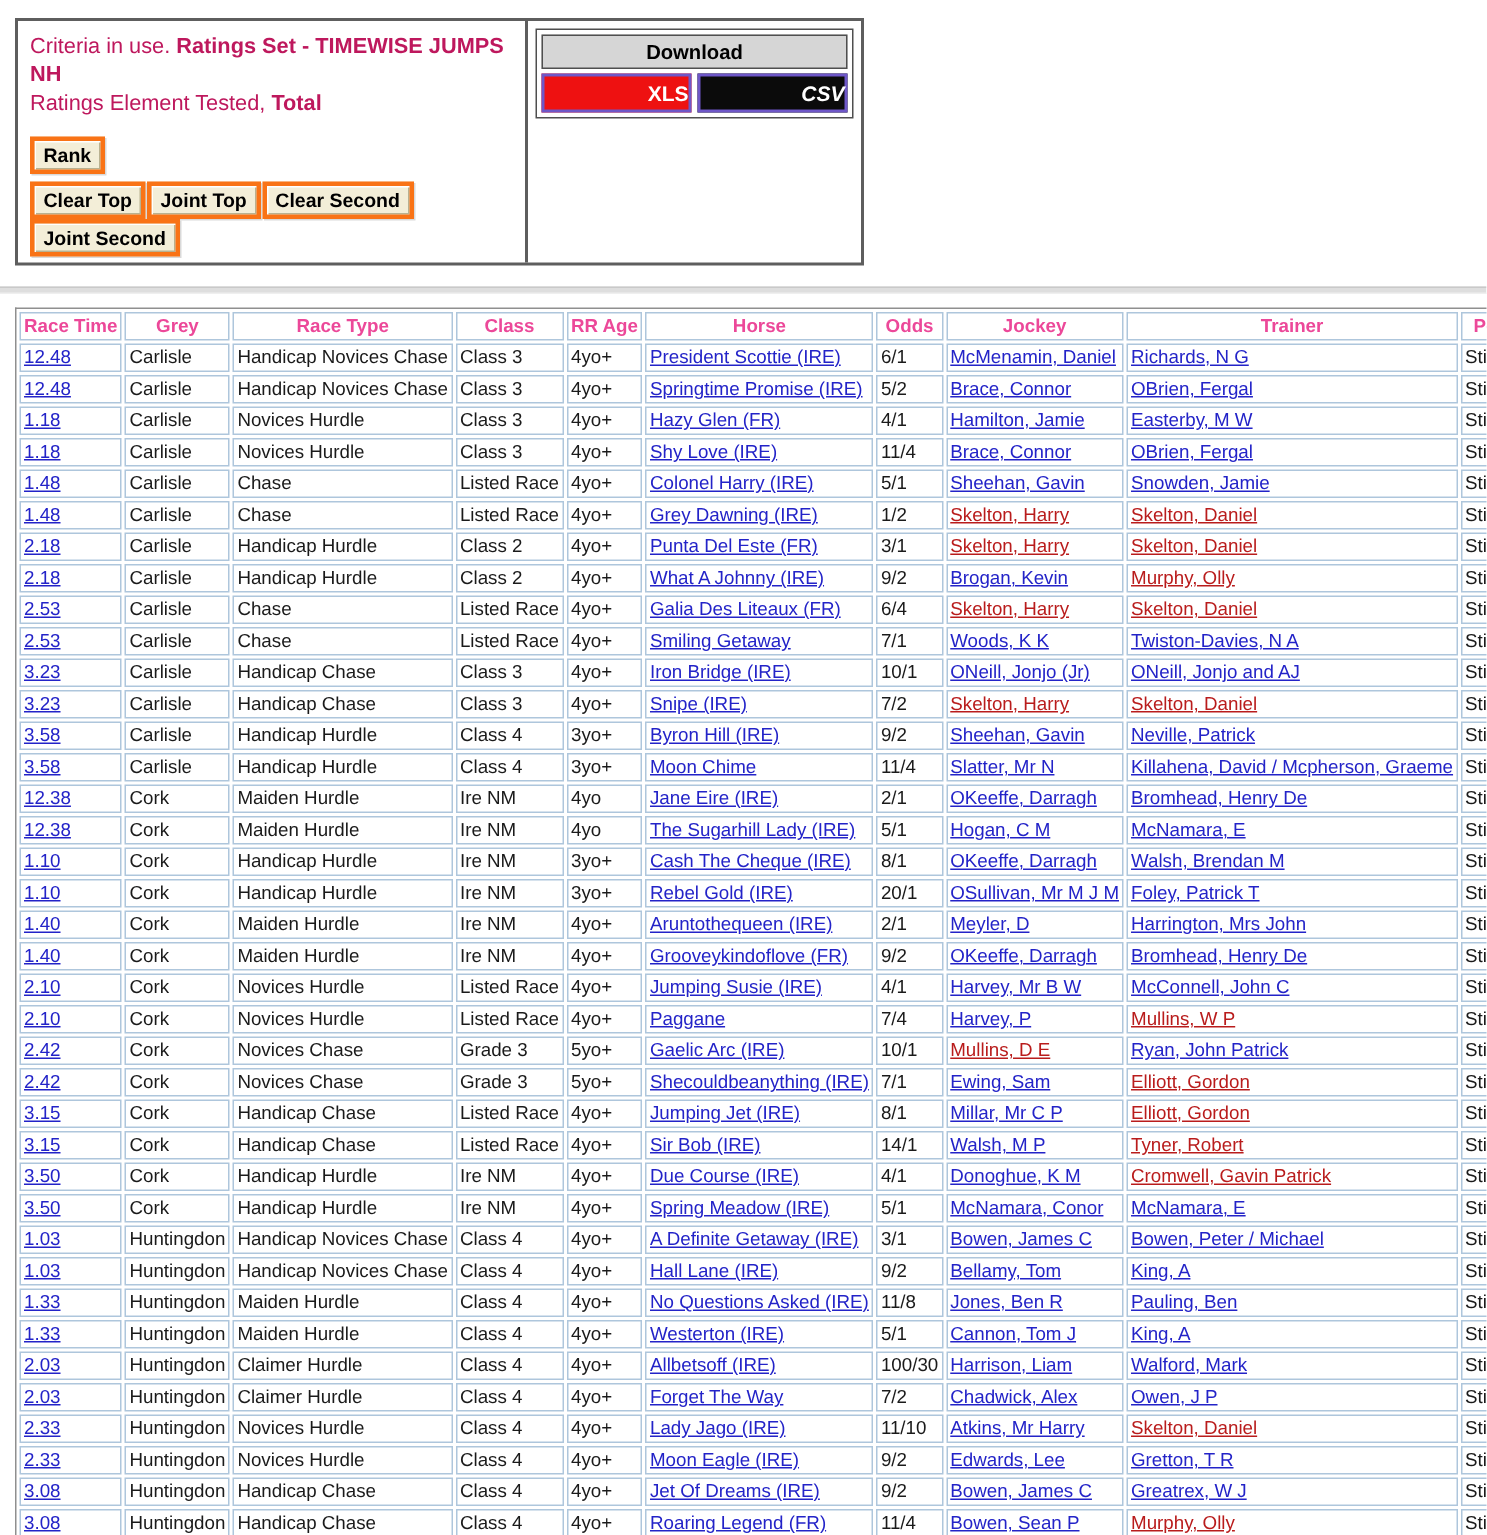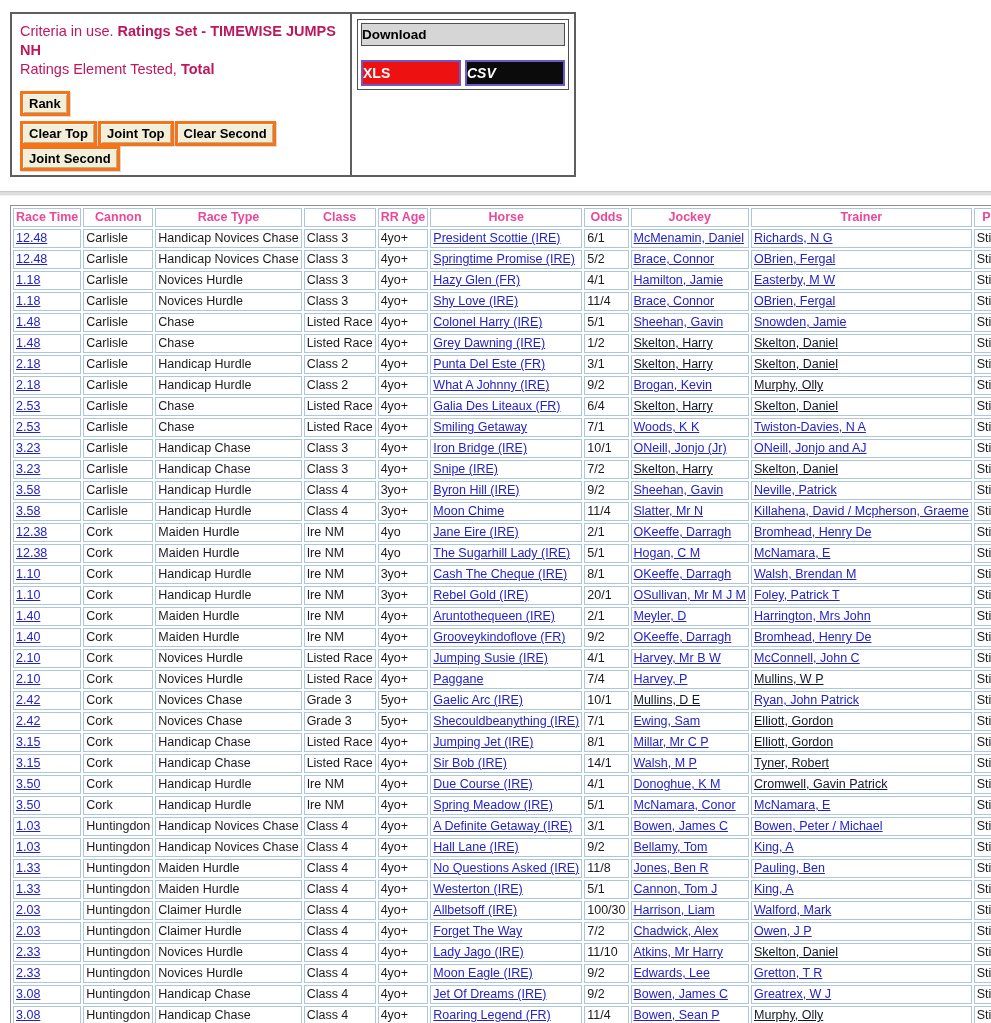--- a/index.html
+++ b/index.html
@@ -20,42 +20,42 @@
     border:3px solid #f97316;
     box-shadow: inset 1px 1px 0 #ffffff, inset -1px -1px 0 #b9b190, 1px 1px 0 #d9d9d9;
     font-family:"Liberation Sans", sans-serif;
     font-size:13px; font-weight:bold; color:#000;
     padding:2px 6px; margin:0 1px 0 0; cursor:pointer; white-space:nowrap;
   }
   .rank-row { margin-bottom:5px; }
 
   
   .dl-box { border:1px solid #4f4f4f; padding:3px; background:#fff; }
-  .dl-title { background:#d6d6d6; border:1px solid #4f4f4f; 
-              font-size:13.5px; font-weight:bold; color:#000; padding:3px 0; margin-bottom:14px; }
+  .dl-title { background:#d6d6d6; border:1px solid #4f4f4f; text-align:center;
+              font-size:13.5px; font-weight:bold; color:#000; padding:3px 0; margin-bottom:3px; }
   .dl-buttons { display:flex; gap:4px; }
   .dl-btn { flex:1; border:2px solid #6e57c8; color:#fff; font-weight:bold; font-size:14px;
-            text-align:left; padding:3px 0; cursor:pointer; text-decoration:none; display:block; }
+            text-align:right; padding:3px 0; cursor:pointer; text-decoration:none; display:block; }
 
   .divider { border:none; height:3px; background:#dedede; border-top:1px solid #c9c9c9;
              border-bottom:1px solid #efefef; margin:6px 0 9px 0; }
 
   
   .table-section { padding:0 10px; }
   table.races { border-collapse:separate; border-spacing:2px; table-layout:fixed;
                 border:1px solid #8f8f8f; border-right-color:#6e6e6e; border-bottom-color:#6e6e6e;
                 background:#fff; }
   table.races th, table.races td {
     box-sizing:border-box; border:1px solid #aec6dc; background:#fff;
     font-size:12.5px; line-height:15px; height:19px; padding:0 2px;
     white-space:nowrap; overflow:hidden; text-align:left; color:#1a1a1a;
   }
   table.races th { font-weight:bold; text-align:center; color:#ec4899; }
   a.lnk { color:#2323c8; text-decoration:underline; cursor:pointer; }
-  a.lnk.v { color:#0f172a; }
+  a.lnk.v { color:#b91c1c; }
 </style>
 </head>
 <body>
 
 <div class="top-section">
   <div class="top-box">
     <div class="top-left">
       <div class="criteria">
         <span>Criteria in use. </span><b>Ratings Set - TIMEWISE JUMPS NH</b><br>
         <span>Ratings Element Tested, </span><b>Total</b>
@@ -91,21 +91,21 @@
         <col style="width:46px">
       <col style="width:140px">
         <col style="width:40px">
         <col style="width:124px">
         <col style="width:202px">
         <col style="width:72px">
     </colgroup>
     <thead>
       <tr>
         <th>Race Time</th>
-        <th>Cannon</th>
+        <th>Grey</th>
         <th>Race Type</th>
         <th>Class</th>
         <th>RR Age</th>
         <th>Horse</th>
         <th>Odds</th>
         <th>Jockey</th>
         <th>Trainer</th>
         <th>Position</th>
       </tr>
     </thead>

